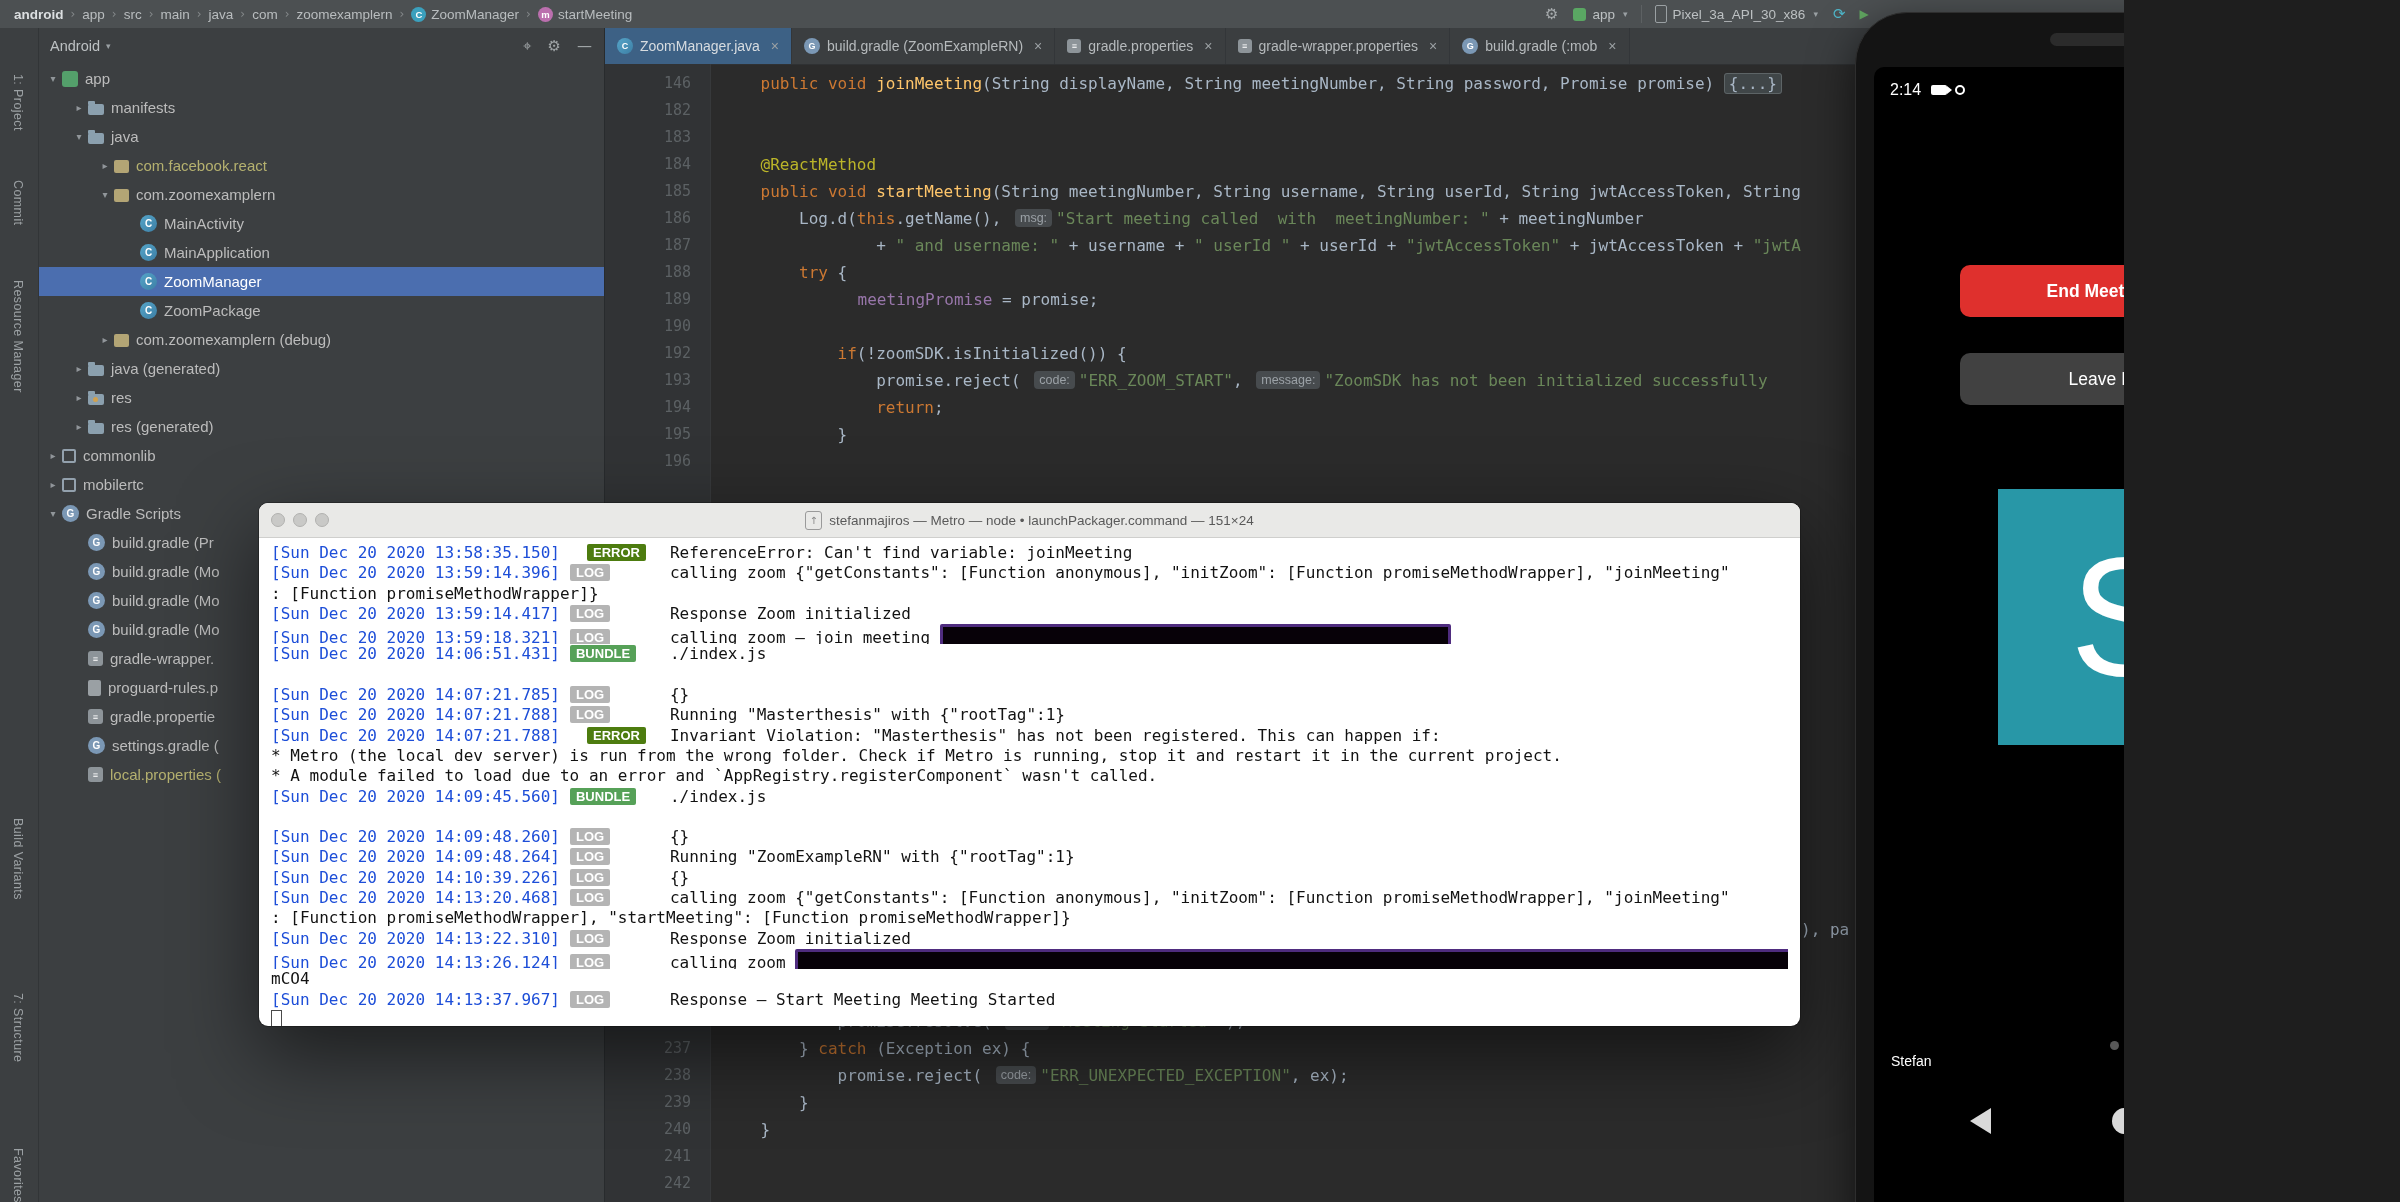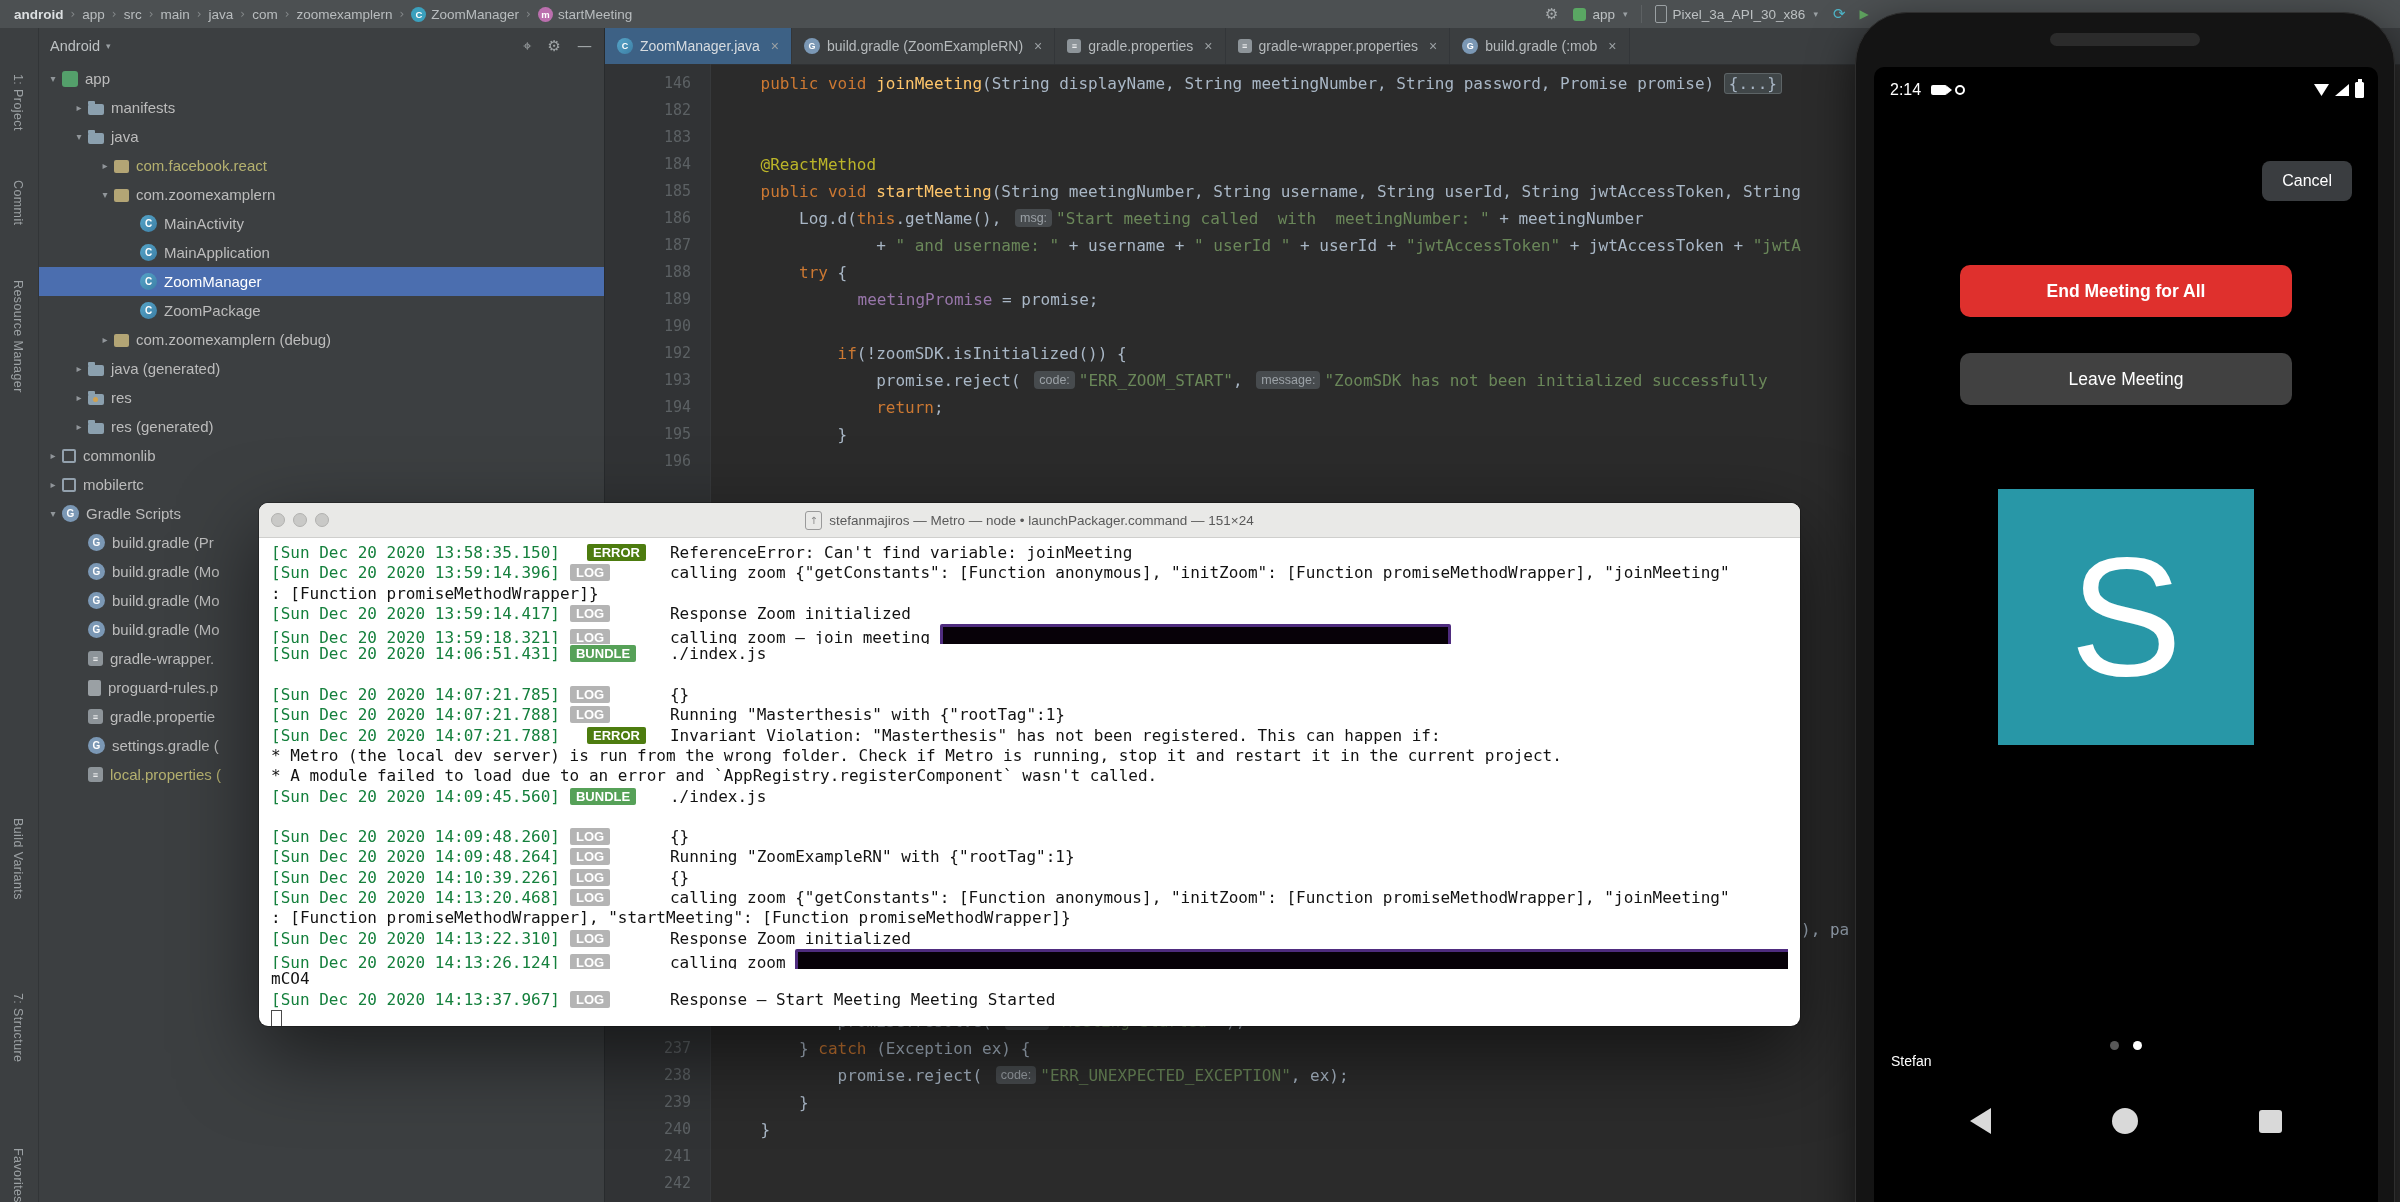--- a/index.html
+++ b/index.html
@@ -1,16 +1,16 @@
 <!DOCTYPE html>
 <html><head>
 <meta charset="utf-8">
 <style>
   html,body{margin:0;padding:0;background:#1e1e1e;}
-  .stage{position:relative;width:2400px;height:1202px;overflow:hidden;background:#2b2b2b;
+  .stage{position:relative;width:2124px;height:1202px;overflow:hidden;background:#2b2b2b;
          font-family:"Liberation Sans",sans-serif;-webkit-font-smoothing:antialiased;}
   .glyph{font-family:"DejaVu Sans",sans-serif;}
 
   
   .topbar{position:absolute;left:0;top:0;width:2400px;height:28px;background:#4c5052;z-index:5;
           display:flex;align-items:center;padding-left:12px;box-sizing:border-box;color:#b9bdbf;font-size:13.5px;}
   .crumbs{display:flex;align-items:center;white-space:nowrap;}
   .crumb{display:flex;align-items:center;gap:5px;padding:0 2px;cursor:default;}
   .crumb.first span{font-weight:700;color:#dcdfe1;}
   .crumb-sep{color:#84888a;margin:0 5px;font-size:12px;}
@@ -87,21 +87,21 @@
   .terminal{position:absolute;left:259px;top:503px;width:1541px;height:523px;z-index:50;background:#ffffff;border-radius:9px;
             box-shadow:0 28px 80px rgba(0,0,0,.55),0 0 0 1px rgba(0,0,0,.25);overflow:hidden;}
   .t-title{height:34px;background:#e9e9e7;border-bottom:1px solid #cfcfcd;position:relative;display:flex;align-items:center;justify-content:center;
            color:#595959;font-size:13.5px;gap:7px;}
   .lights{position:absolute;left:12px;top:0;height:34px;display:flex;align-items:center;gap:8px;}
   .light{width:14px;height:14px;border-radius:50%;background:#c9c9c7;border:1px solid #b1b1af;box-sizing:border-box;}
   .t-proxy{width:15px;height:17px;border:1.5px solid #9a9a9a;border-radius:3px;display:inline-flex;align-items:center;justify-content:center;
            color:#8a8a8a;font-size:10px;font-family:"DejaVu Sans",sans-serif;}
   .t-body{padding:5px 12px;font-family:"DejaVu Sans Mono",monospace;font-size:16px;color:#121212;}
   .tl{height:20.3px;line-height:20.3px;white-space:pre;overflow:hidden;}
-  .tts{color:#15803d;}
+  .tts{color:#1d4ed8;}
   .bwrap{display:inline-block;width:100px;margin-left:10px;}
   .badge{color:#fff;font-size:13px;font-weight:600;padding:1px 6px;border-radius:2px;font-family:"Liberation Sans",sans-serif;position:relative;top:-1px;}
   .b-ERROR{background:#4d7c0f;margin-left:17px;}
   .b-LOG{background:#b4b4b4;margin-top:48px;}
   .b-BUNDLE{background:#56a158;}
   .redact{display:inline-block;height:17px;background:#070108;border:3px solid #4f2c7f;border-radius:2px;vertical-align:-4px;}
   .cursor{display:inline-block;width:9px;height:16px;border:1.5px solid #4a4a4a;vertical-align:-3px;}
 
   
   .phone{position:absolute;left:1855px;top:12px;width:540px;height:1250px;background:#141414;border-radius:52px;z-index:100;

